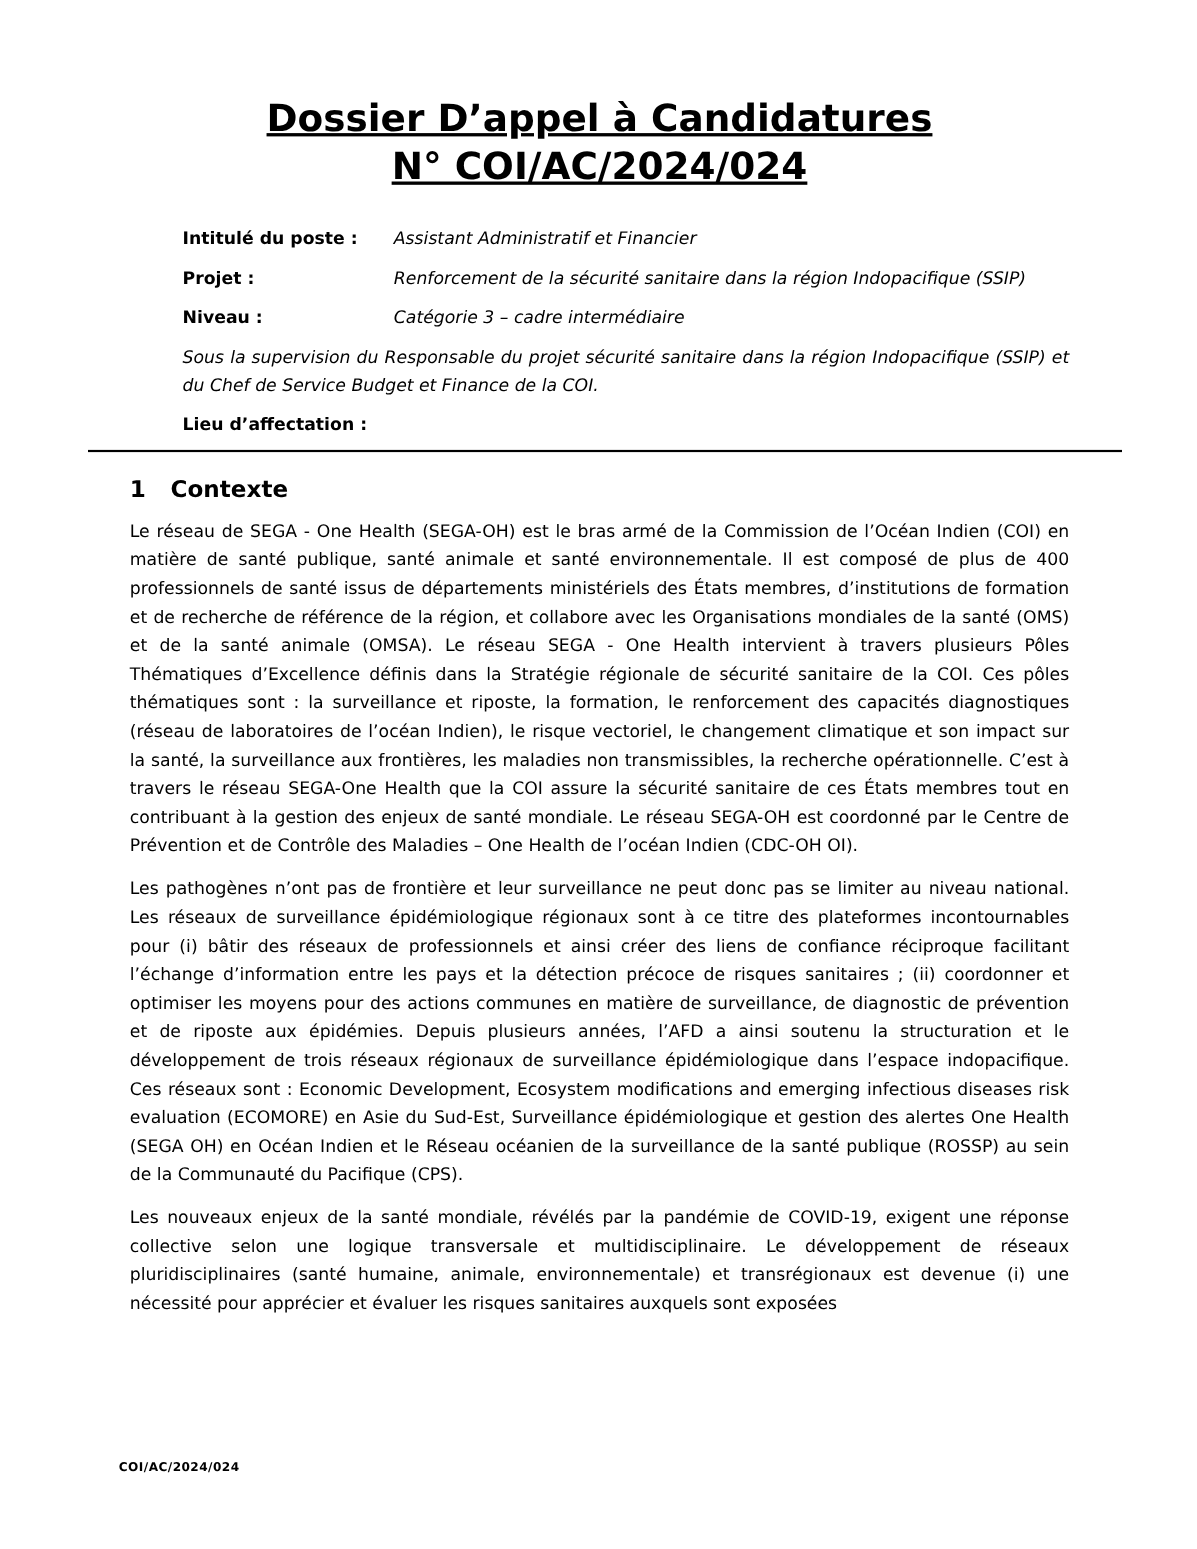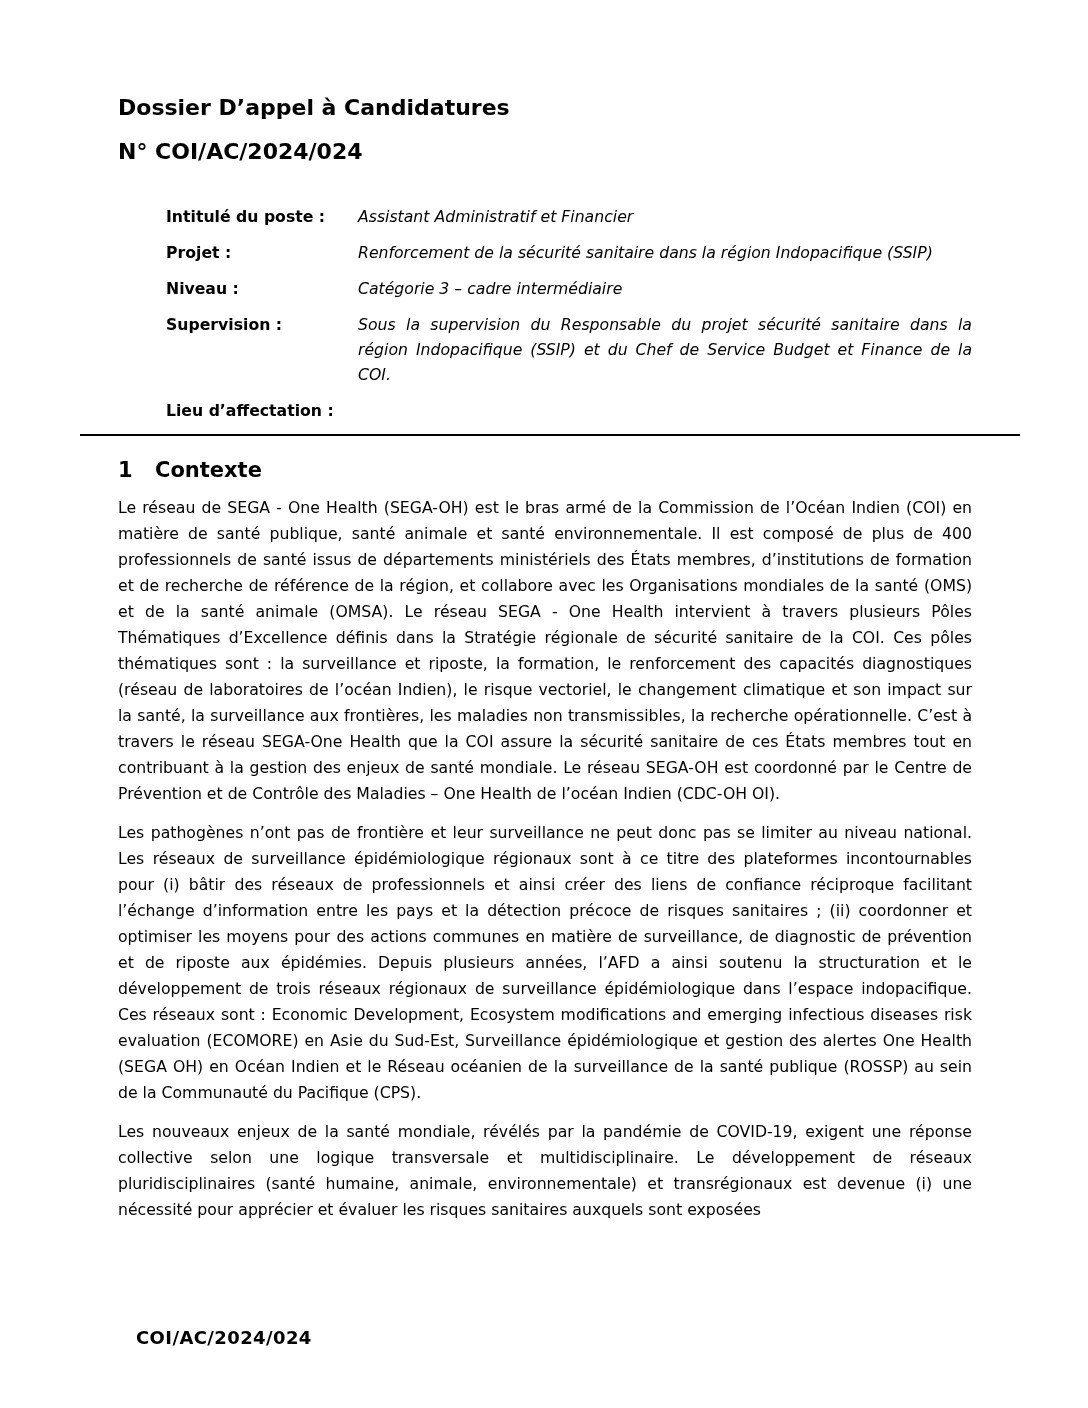--- a/index.html
+++ b/index.html
@@ -12,25 +12,26 @@
     width: 1088px;
     height: 1408px;
     background: #ffffff;
     color: #000000;
     box-sizing: border-box;
     padding: 86px 116px 0 118px;
     font-family: "DejaVu Sans", sans-serif;
     overflow: hidden;
   }
   .doc-title {
-    text-align: left;
+    text-align: center;
     font-weight: bold;
-    font-size: 22px;
+    font-size: 34px;
     line-height: 44px;
     margin-bottom: 30px;
+    text-decoration: underline;
   }
   .fields { }
   .field-row {
     display: flex;
     margin-bottom: 11px;
     margin-left: 48px;
   }
   .field-label {
     flex: none;
     width: 192px;
@@ -60,24 +61,24 @@
     width: 37px;
   }
   .body-para {
     font-size: 15.7px;
     line-height: 26px;
     text-align: justify;
     margin: 0 0 13px 0;
   }
   .doc-footer {
     position: absolute;
-    left: 136px;
+    left: 108px;
     top: 1327px;
     font-weight: bold;
-    font-size: 18px;
+    font-size: 11px;
     letter-spacing: 0.4px;
   }
 </style>
 </head>
 <body>
 
 <div class="page">
 
   <header class="doc-title">
     <div>Dossier D’appel à Candidatures</div>
@@ -91,21 +92,20 @@
     </div>
     <div class="field-row">
       <div class="field-label">Projet :</div>
       <div class="field-value">Renforcement de la sécurité sanitaire dans la région Indopacifique (SSIP)</div>
     </div>
     <div class="field-row">
       <div class="field-label">Niveau :</div>
       <div class="field-value">Catégorie 3 – cadre intermédiaire</div>
     </div>
     <div class="field-row">
-      <div class="field-label">Supervision :</div>
       <div class="field-value">Sous la supervision du Responsable du projet sécurité sanitaire dans la région Indopacifique (SSIP) et du Chef de Service Budget et Finance de la COI.</div>
     </div>
     <div class="field-row">
       <div class="field-label">Lieu d’affectation :</div>
     </div>
   </section>
 
   <hr class="divider">
 
   <h1 class="section-heading">

